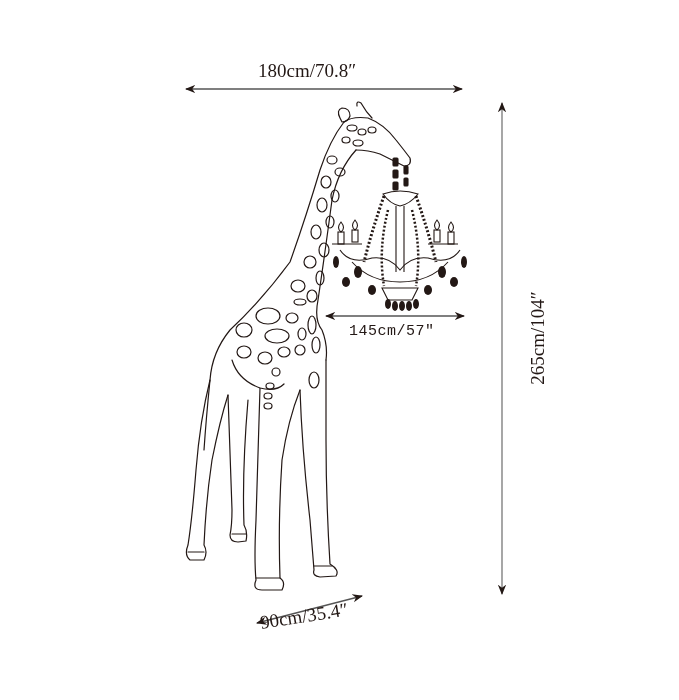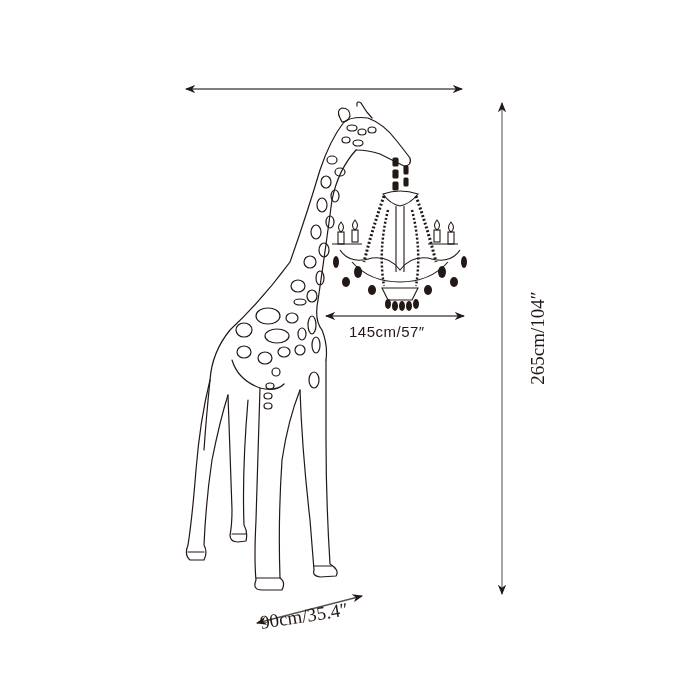--- a/index.html
+++ b/index.html
@@ -1,20 +1,20 @@
 <!DOCTYPE html>
 <html><head>
   <meta charset="utf-8">
   <style>
     html, body { margin: 0; padding: 0; background: #ffffff; }
     body { width: 679px; height: 700px; position: relative; overflow: hidden; font-family: "DejaVu Serif", serif; }
     .canvas { position: absolute; left: 0; top: 0; width: 679px; height: 700px; }
     .label { position: absolute; color: #231815; white-space: nowrap; }
     .lbl-width { left: 258px; top: 60px; font-size: 19px; font-family: "Liberation Serif", serif; }
-    .lbl-chand { left: 349px; top: 323px; font-size: 15px; font-family: Liberation Sans, sans-serif; letter-spacing: 0.5px; text-align: right; }
+    .lbl-chand { left: 349px; top: 323px; font-size: 15px; font-family: Liberation Mono, monospace; letter-spacing: 0.5px; text-align: right; }
     .lbl-height { left: 538px; top: 338px; font-size: 19px; font-family: "Liberation Serif", serif; transform: translate(-50%, -50%) rotate(-90deg); transform-origin: center; }
     .lbl-depth { left: 262px; top: 612px; font-size: 19px; font-family: "Liberation Serif", serif; transform: rotate(-9deg); transform-origin: left bottom; }
   </style>
 </head>
 <body>
 
 <div class="canvas">
   <svg width="679" height="700" viewBox="0 0 679 700">
     <defs>
       <marker id="arr" viewBox="0 0 10 10" refX="9" refY="5" markerWidth="8" markerHeight="8" orient="auto-start-reverse">
@@ -131,16 +131,17 @@
         <ellipse cx="464" cy="262" rx="3" ry="6"></ellipse>
         <ellipse cx="388" cy="304" rx="3" ry="5"></ellipse>
         <ellipse cx="395" cy="306" rx="3" ry="5"></ellipse>
         <ellipse cx="402" cy="306" rx="3" ry="5"></ellipse>
         <ellipse cx="409" cy="306" rx="3" ry="5"></ellipse>
         <ellipse cx="416" cy="304" rx="3" ry="5"></ellipse>
       </g>
     </g>
   </svg>
 
+  <div class="label lbl-width">180cm/70.8″</div>
   <div class="label lbl-chand">145cm/57″</div>
   <div class="label lbl-height">265cm/104″</div>
   <div class="label lbl-depth">90cm/35.4″</div>
 </div>
 
 </body></html>

